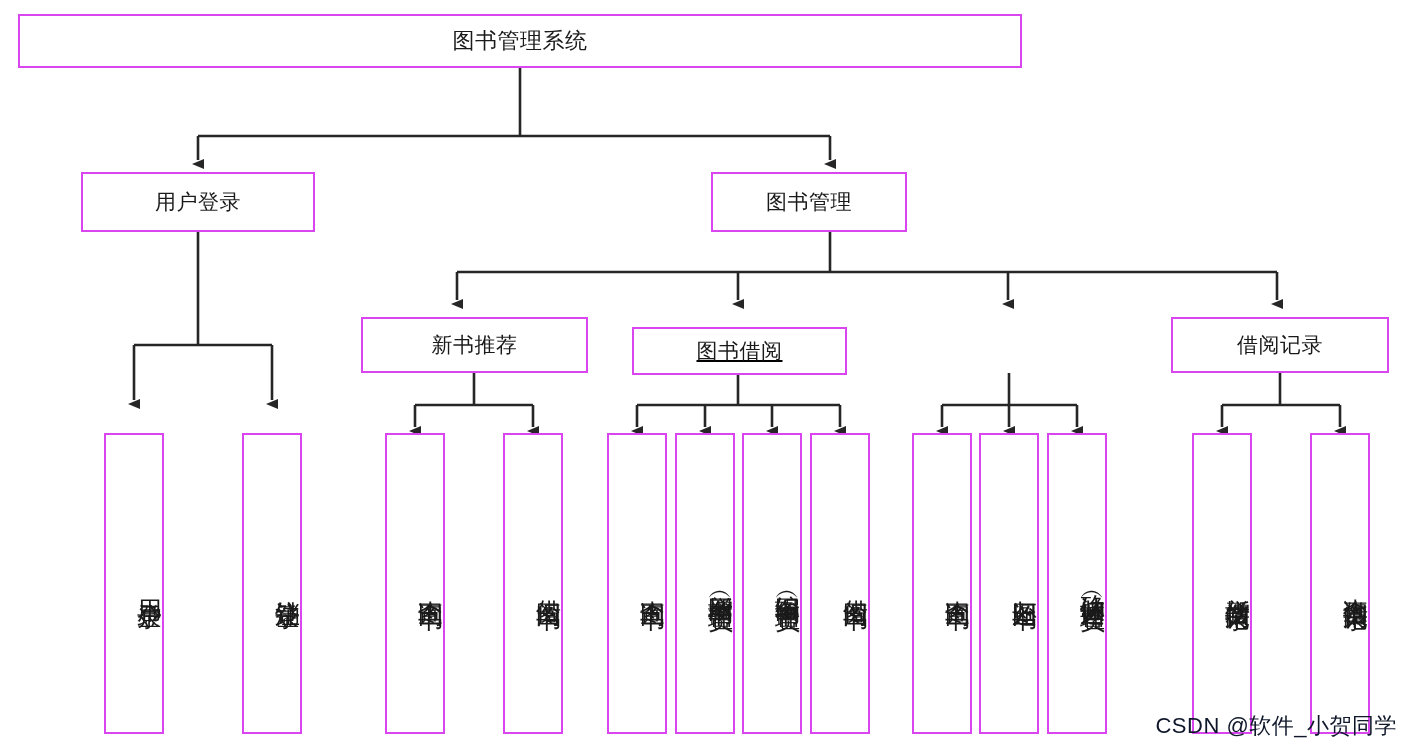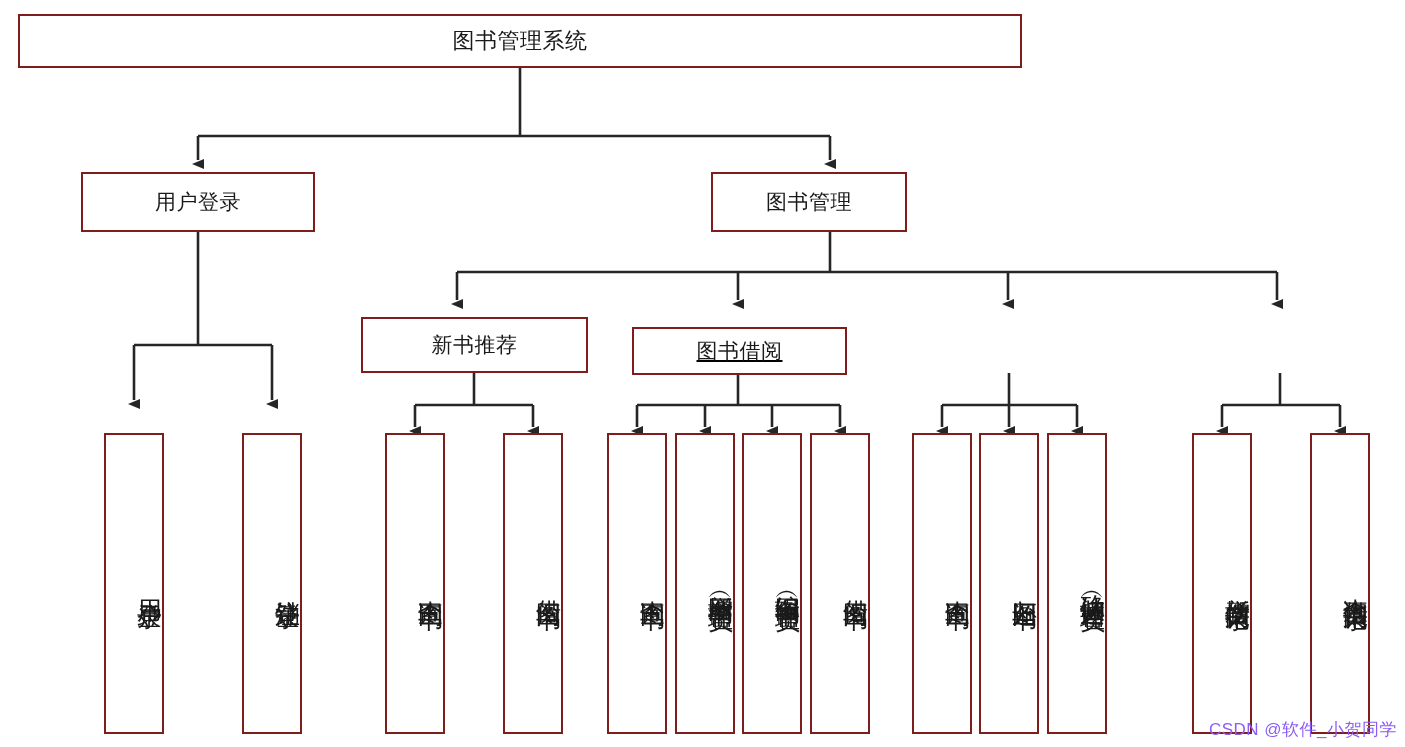--- a/index.html
+++ b/index.html
@@ -22,21 +22,21 @@
     left: 0;
     top: 0;
     width: 1405px;
     height: 747px;
     pointer-events: none;
   }
   .node {
     position: absolute;
     box-sizing: border-box;
     background: #ffffff;
-    border: 2px solid #7f1d1d;
+    border: 2px solid #d946ef;
     display: flex;
     align-items: center;
     justify-content: center;
     overflow: hidden;
   }
   .node-label {
     color: #1a1a1a;
     text-align: center;
     line-height: 1.08;
     white-space: nowrap;
@@ -63,22 +63,22 @@
     display: block;
     text-align: center;
   }
   .node.vertical {
     align-items: center;
   }
   .watermark {
     position: absolute;
     right: 8px;
     bottom: 6px;
-    font-size: 17px;
-    color: #8b5cf6;
+    font-size: 22px;
+    color: #0f172a;
     letter-spacing: 0.5px;
     white-space: nowrap;
   }
 </style>
 </head>
 <body>
 
 <div id="diagram-root">
 
   <svg id="wires" viewBox="0 0 1405 747" xmlns="http://www.w3.org/2000/svg">
@@ -145,20 +145,23 @@
 
   <div class="node horizontal" style="left:361px; top:317px; width:227px; height:56px;">
     <span class="node-label">新书推荐</span>
   </div>
 
   <div class="node horizontal" style="left:632px; top:327px; width:215px; height:48px;text-decoration:underline;">
     <span class="node-label">图书借阅</span>
   </div>
 
 
+  <div class="node horizontal" style="left:1171px; top:317px; width:218px; height:56px;">
+    <span class="node-label">借阅记录</span>
+  </div>
 
   <div class="node vertical" style="left:104px; top:433px; width:60px; height:301px;">
     <span class="node-label">用户登录</span>
   </div>
 
   <div class="node vertical" style="left:242px; top:433px; width:60px; height:301px;">
     <span class="node-label">注销登录</span>
   </div>
 
   <div class="node vertical" style="left:385px; top:433px; width:60px; height:301px;">

